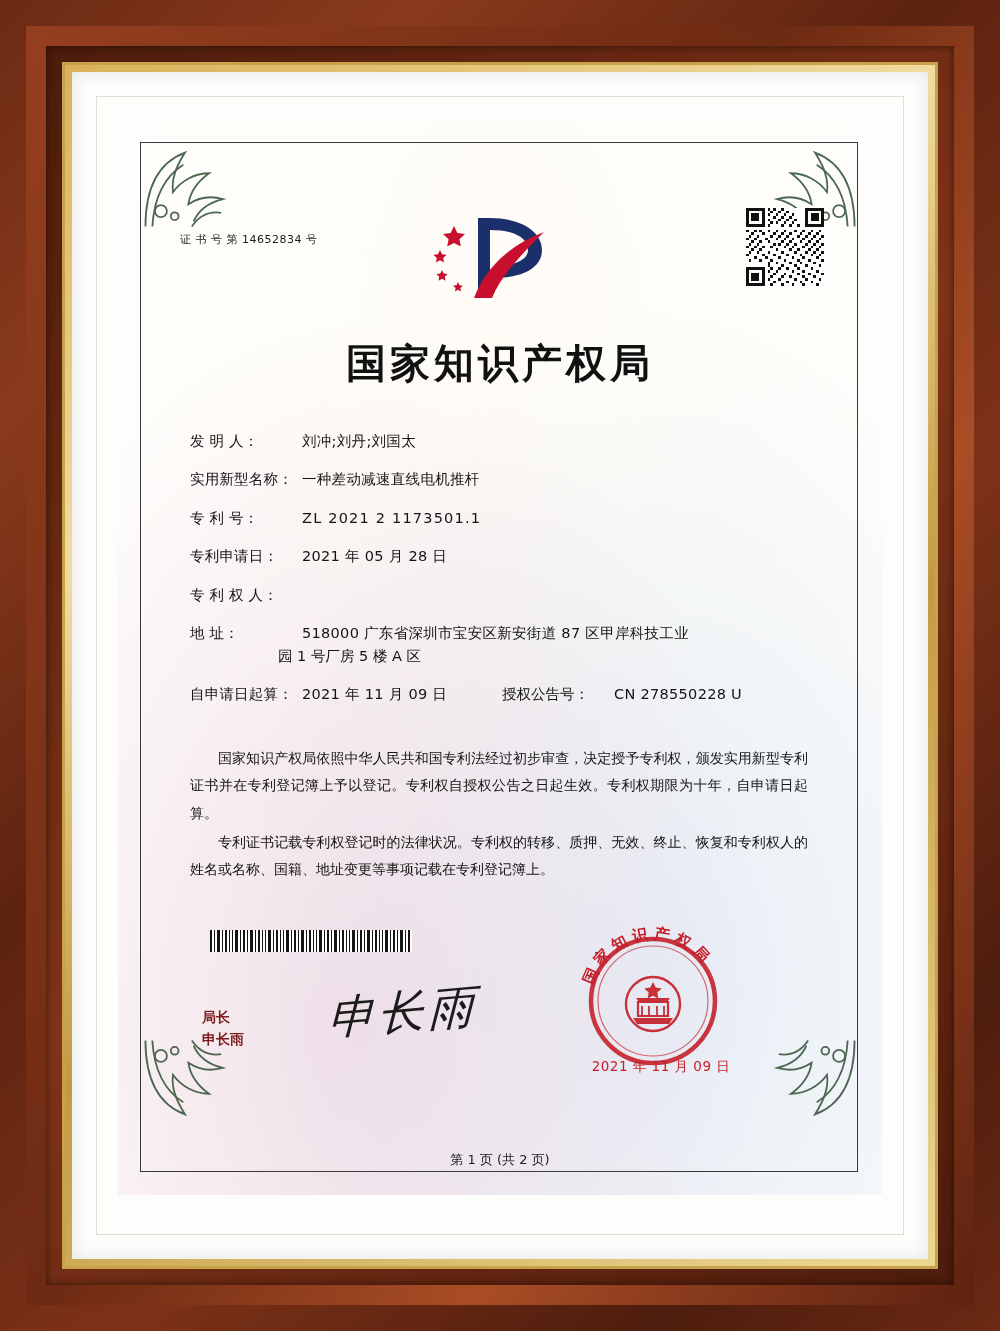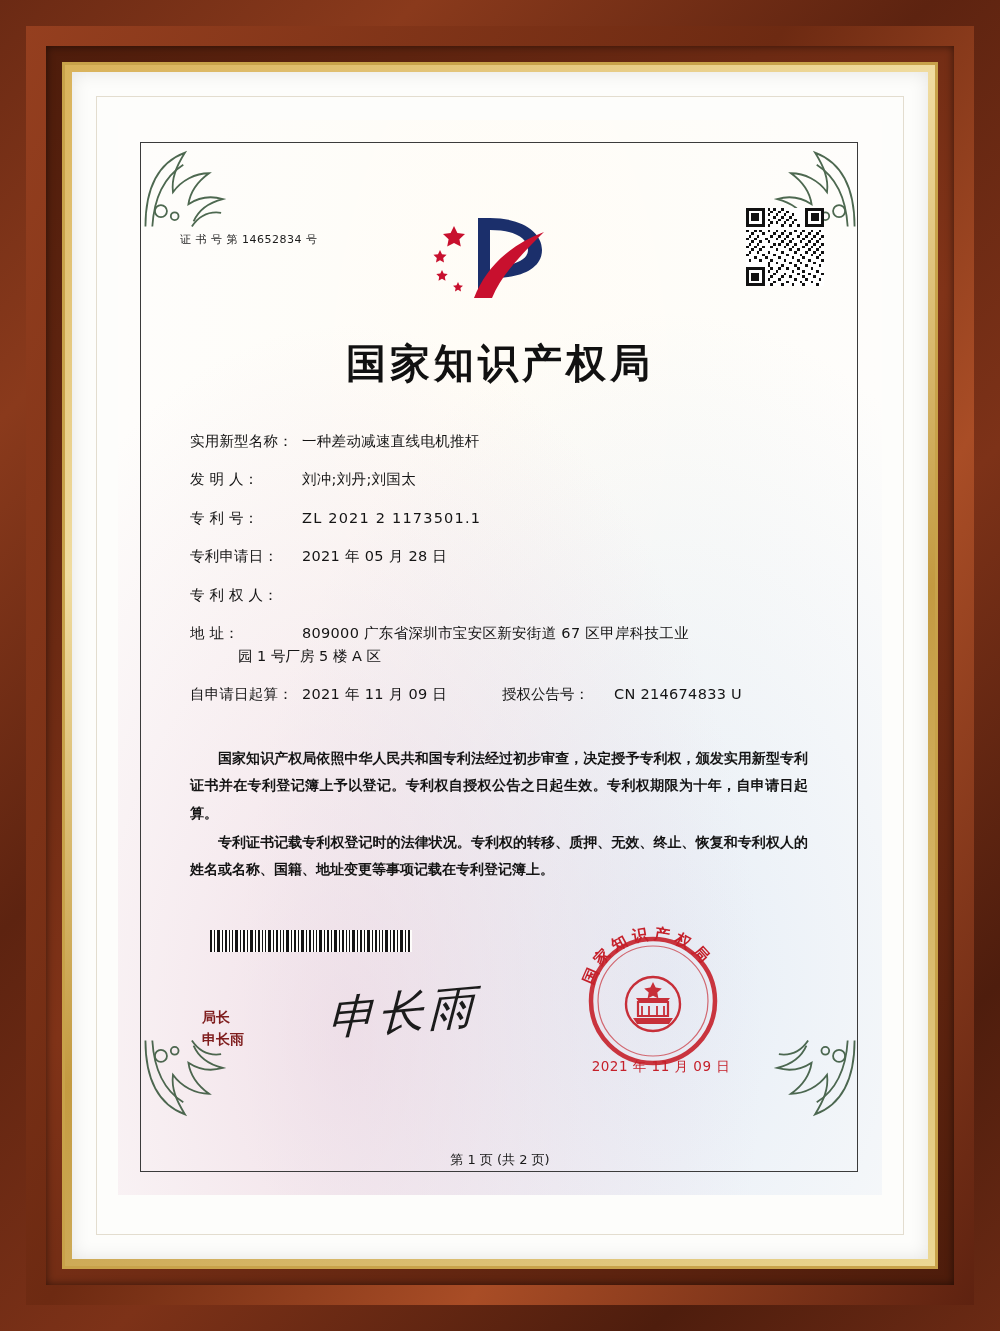--- a/index.html
+++ b/index.html
@@ -154,34 +154,34 @@
     flex: 1;
     letter-spacing: 0.3px;
   }
   .field-value.mono-ish { letter-spacing: 1.2px; }
   .field-row.two-col .field-value { flex: 0 0 200px; }
   .field-sub-label {
     width: 112px;
     flex: 0 0 112px;
     white-space: nowrap;
   }
-  .addr-line2 { margin-left: 48px; }
+  .addr-line2 { margin-left: 88px; }
 
   
   .paras {
     position: absolute;
     left: 72px;
     top: 625px;
     width: 618px;
     font-size: 14px;
     color: #141414;
     line-height: 1.95;
     text-align: justify;
   }
-  .paras p { margin: 0 0 2px 0; text-indent: 2em; font-weight: bold; }
+  .paras p { margin: 0 0 2px 0; text-indent: 2em; }
 
   
   .barcode {
     position: absolute;
     left: 92px; top: 810px;
     width: 202px; height: 22px;
   }
   .signature-block {
     position: absolute;
     left: 84px; top: 886px;
@@ -487,56 +487,56 @@
           <rect x="26" y="28" width="1" height="1"></rect>
       </g>
     </svg>
   </div>
 
   <div class="title">国家知识产权局</div>
 
   <div class="fields">
 
     <div class="field-row">
+      <div class="field-label">发  明  人：</div>
+      <div class="field-value">刘冲;刘丹;刘国太</div>
+    </div>
+
+    <div class="field-row">
       <div class="field-label">实用新型名称：</div>
       <div class="field-value">一种差动减速直线电机推杆</div>
-    </div>
-
-    <div class="field-row">
-      <div class="field-label">发  明  人：</div>
-      <div class="field-value">刘冲;刘丹;刘国太</div>
     </div>
 
     <div class="field-row">
       <div class="field-label">专  利  号：</div>
       <div class="field-value mono-ish">ZL 2021 2 1173501.1</div>
     </div>
 
     <div class="field-row">
       <div class="field-label">专利申请日：</div>
       <div class="field-value">2021 年 05 月 28 日</div>
     </div>
 
     <div class="field-row">
       <div class="field-label">专 利 权 人：</div>
     </div>
 
     <div class="field-row" style="margin-bottom:0;">
       <div class="field-label">地        址：</div>
-      <div class="field-value">809000  广东省深圳市宝安区新安街道 67 区甲岸科技工业</div>
+      <div class="field-value">518000  广东省深圳市宝安区新安街道 87 区甲岸科技工业</div>
     </div>
     <div class="field-row">
       <div class="addr-line2">园 1 号厂房 5 楼 A 区</div>
     </div>
 
     <div class="field-row two-col">
       <div class="field-label">自申请日起算：</div>
       <div class="field-value">2021 年 11 月 09 日</div>
       <div class="field-sub-label">授权公告号：</div>
-      <div class="field-value">CN 214674833 U</div>
+      <div class="field-value">CN 278550228 U</div>
     </div>
   </div>
 
   <div class="paras">
     <p>国家知识产权局依照中华人民共和国专利法经过初步审查，决定授予专利权，颁发实用新型专利证书并在专利登记簿上予以登记。专利权自授权公告之日起生效。专利权期限为十年，自申请日起算。</p>
     <p>专利证书记载专利权登记时的法律状况。专利权的转移、质押、无效、终止、恢复和专利权人的姓名或名称、国籍、地址变更等事项记载在专利登记簿上。</p>
   </div>
 
   <div class="barcode">
     <svg viewBox="0 0 202 22" width="202" height="22" shape-rendering="crispEdges">

